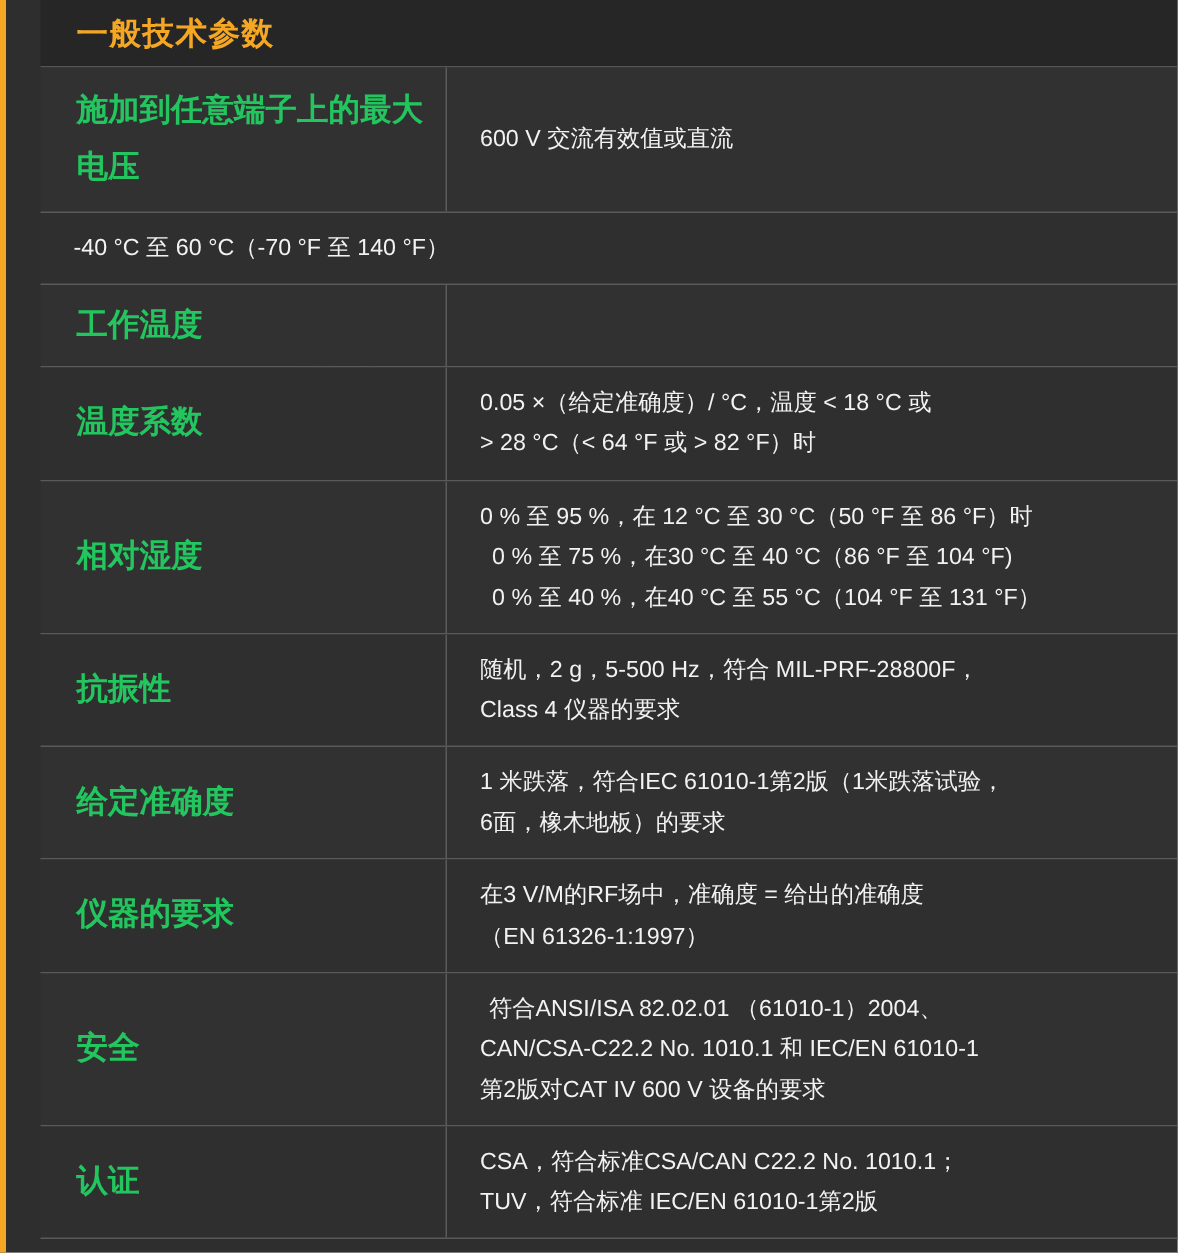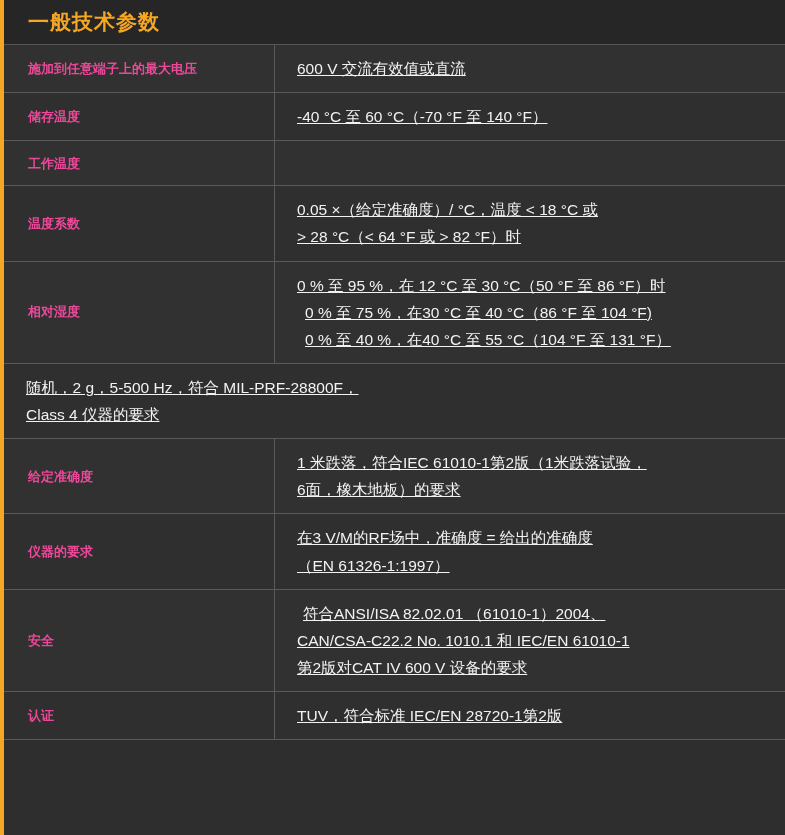--- a/index.html
+++ b/index.html
@@ -33,20 +33,21 @@
     font-weight: bold;
     letter-spacing: 2px;
     transform: rotate(-8deg);
     pointer-events: none;
     z-index: 0;
     white-space: nowrap;
   }
   .table-inner {
     position: relative;
     z-index: 1;
+    padding-left: 23px;
   }
   .header-row {
     height: 44px;
     display: flex;
     align-items: center;
     background: #262626;
     border-bottom: 1px solid #555;
   }
   .header-title {
     color: #f5a623;
@@ -61,41 +62,40 @@
     border-bottom: 1px solid #5a5a5a;
     background: #2f2f2f;
     min-height: 44px;
   }
   .row:nth-child(even) {
     background: #313131;
   }
   .cell-label {
     width: 271px;
     min-width: 271px;
-    color: #ec4899;
-    font-size: 13px;
+    color: #22c55e;
+    font-size: 21px;
     font-weight: bold;
     padding: 10px 0 10px 24px;
     box-sizing: border-box;
     display: flex;
     align-items: center;
     border-right: 1px solid #5a5a5a;
     line-height: 1.65;
   }
   .cell-value {
     flex: 1;
     color: #f2f2f2;
     font-size: 15.5px;
     padding: 10px 14px 10px 22px;
     box-sizing: border-box;
     display: flex;
     flex-direction: column;
-    justify-content: flex-start;
+    justify-content: center;
     line-height: 1.75;
-    text-decoration: underline;
   }
   .cell-value .vline {
     white-space: nowrap;
   }
   .cell-value.indent .vline + .vline {
     padding-left: 8px;
   }
   .r-volt .cell-label { line-height: 1.8; }
   .r-safety .cell-value .vline:first-child { padding-left: 6px; }
   .r-cert .cell-value .vline:first-child { padding-left: 0px; }
@@ -111,21 +111,20 @@
     </div>
 
     <div class="row r-volt">
       <div class="cell-label">施加到任意端子上的最大电压</div>
       <div class="cell-value">
         <span class="vline">600 V 交流有效值或直流</span>
       </div>
     </div>
 
     <div class="row">
-      <div class="cell-label">储存温度</div>
       <div class="cell-value">
         <span class="vline">-40 °C 至 60 °C（-70 °F 至 140 °F）</span>
       </div>
     </div>
 
     <div class="row">
       <div class="cell-label">工作温度</div>
     </div>
 
     <div class="row">
@@ -139,20 +138,21 @@
     <div class="row">
       <div class="cell-label">相对湿度</div>
       <div class="cell-value indent">
         <span class="vline">0 % 至 95 %，在 12 °C 至 30 °C（50 °F 至 86 °F）时</span>
         <span class="vline">0 % 至 75 %，在30 °C 至 40 °C（86 °F 至 104 °F)</span>
         <span class="vline">0 % 至 40 %，在40 °C 至 55 °C（104 °F 至 131 °F）</span>
       </div>
     </div>
 
     <div class="row">
+      <div class="cell-label">抗振性</div>
       <div class="cell-value">
         <span class="vline">随机，2 g，5-500 Hz，符合 MIL-PRF-28800F，</span>
         <span class="vline">Class 4 仪器的要求</span>
       </div>
     </div>
 
     <div class="row">
       <div class="cell-label">给定准确度</div>
       <div class="cell-value">
         <span class="vline">1 米跌落，符合IEC 61010-1第2版（1米跌落试验，</span>
@@ -173,19 +173,20 @@
       <div class="cell-value">
         <span class="vline">符合ANSI/ISA 82.02.01 （61010-1）2004、</span>
         <span class="vline">CAN/CSA-C22.2 No. 1010.1 和 IEC/EN 61010-1</span>
         <span class="vline">第2版对CAT IV 600 V 设备的要求</span>
       </div>
     </div>
 
     <div class="row r-cert">
       <div class="cell-label">认证</div>
       <div class="cell-value">
-        <span class="vline">TUV，符合标准 IEC/EN 28720-1第2版</span>
+        <span class="vline">CSA，符合标准CSA/CAN C22.2 No. 1010.1；</span>
+        <span class="vline">TUV，符合标准 IEC/EN 61010-1第2版</span>
       </div>
     </div>
 
 
   </div>
 </div>
 
 </body></html>

